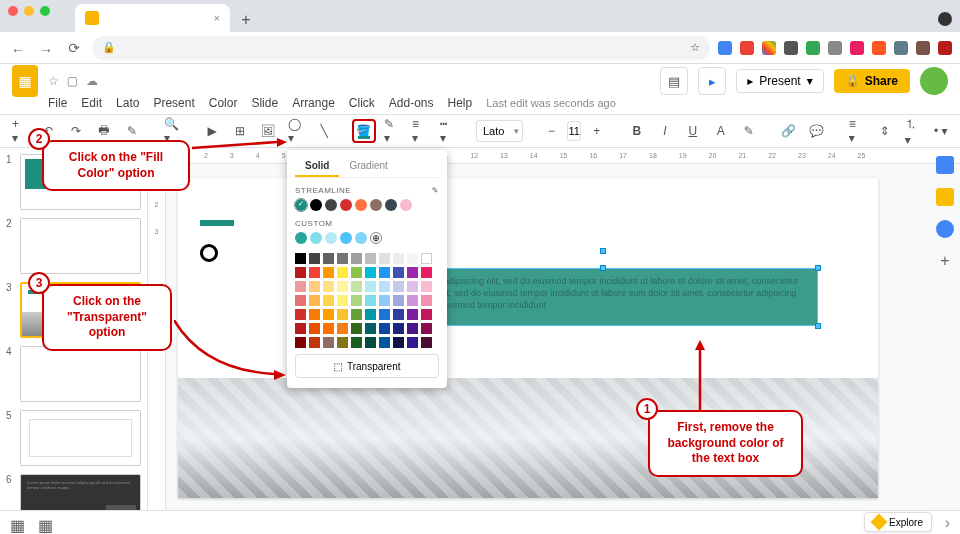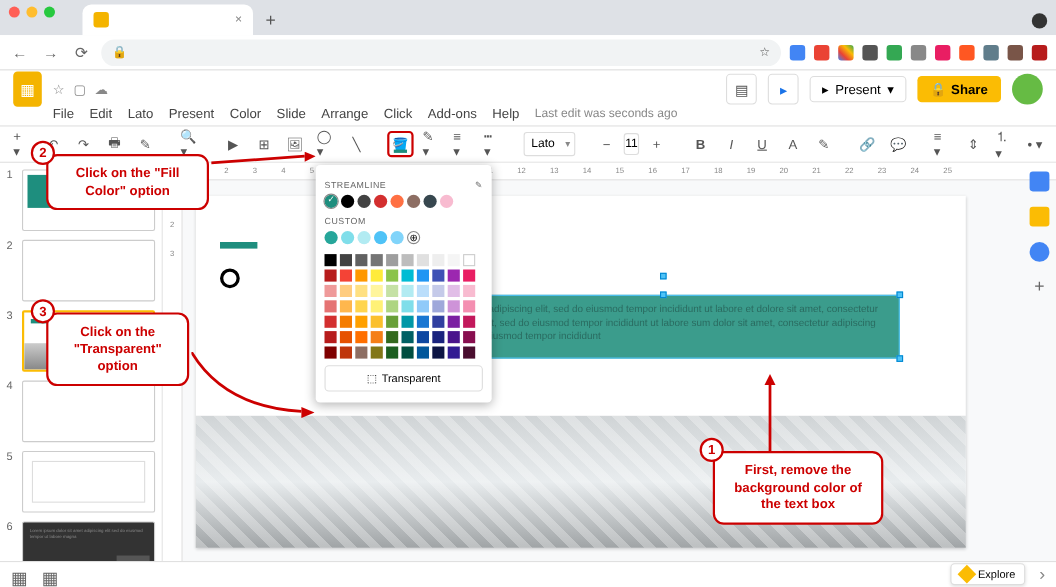--- a/index.html
+++ b/index.html
@@ -284,20 +284,24 @@
       <div class="handle" style="left:637px;top:87px"></div>
       <div class="handle" style="left:207px;top:145px"></div>
       <div class="handle" style="left:637px;top:145px"></div>
       <div class="handle" style="left:422px;top:70px"></div>
       <div class="mtn-placeholder"></div>
     </div>
   </div>
 </div>
 
 <div class="colorpop">
+  <div class="ctabs">
+    <div class="ctab active">Solid</div>
+    <div class="ctab">Gradient</div>
+  </div>
   <div class="csection">
       <span>STREAMLINE</span>
       <span>✎</span>
     </div>
   <div class="crow">
     <div class="cswatch" style="background:#1e8e7e;outline:1px solid #888;position:relative">
         <span style="position:absolute;inset:0;color:#fff;font-size:8px;text-align:center">✓</span>
       </div>
     <div class="cswatch" style="background:#000"></div>
     <div class="cswatch" style="background:#424242"></div>

